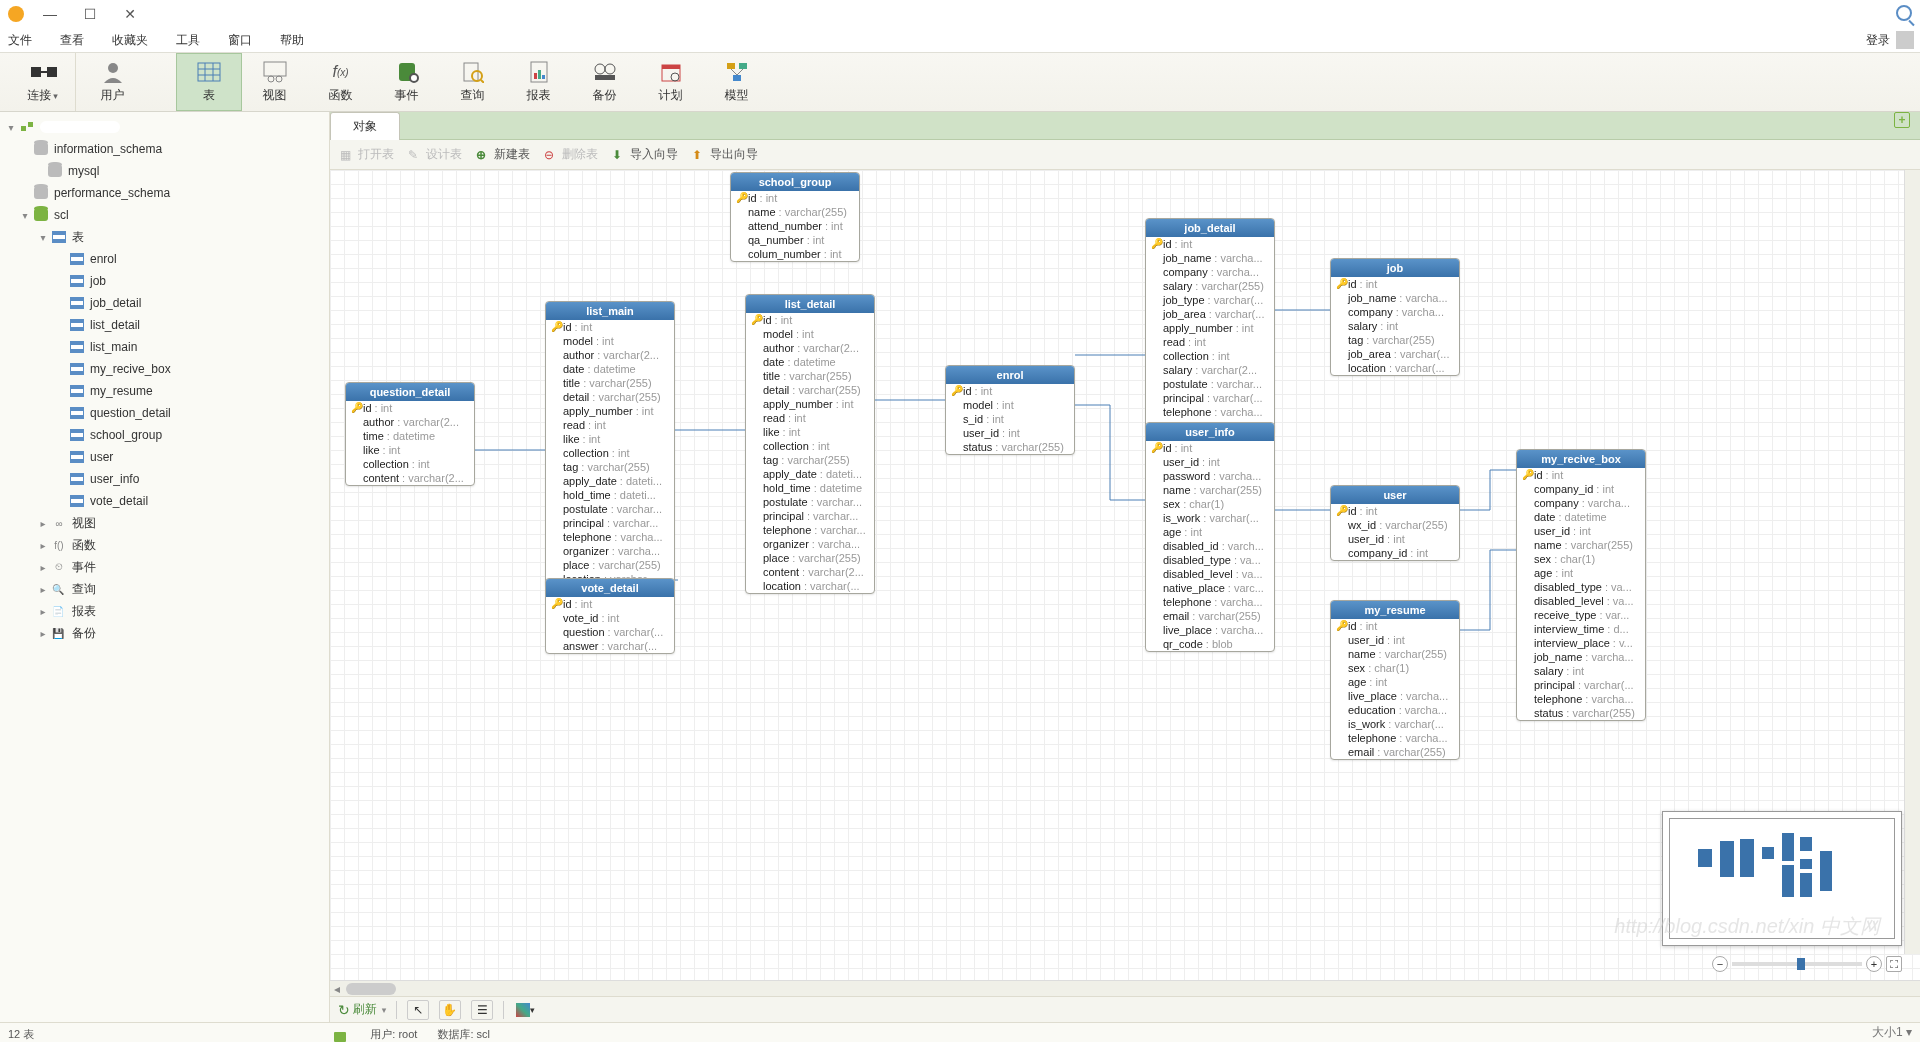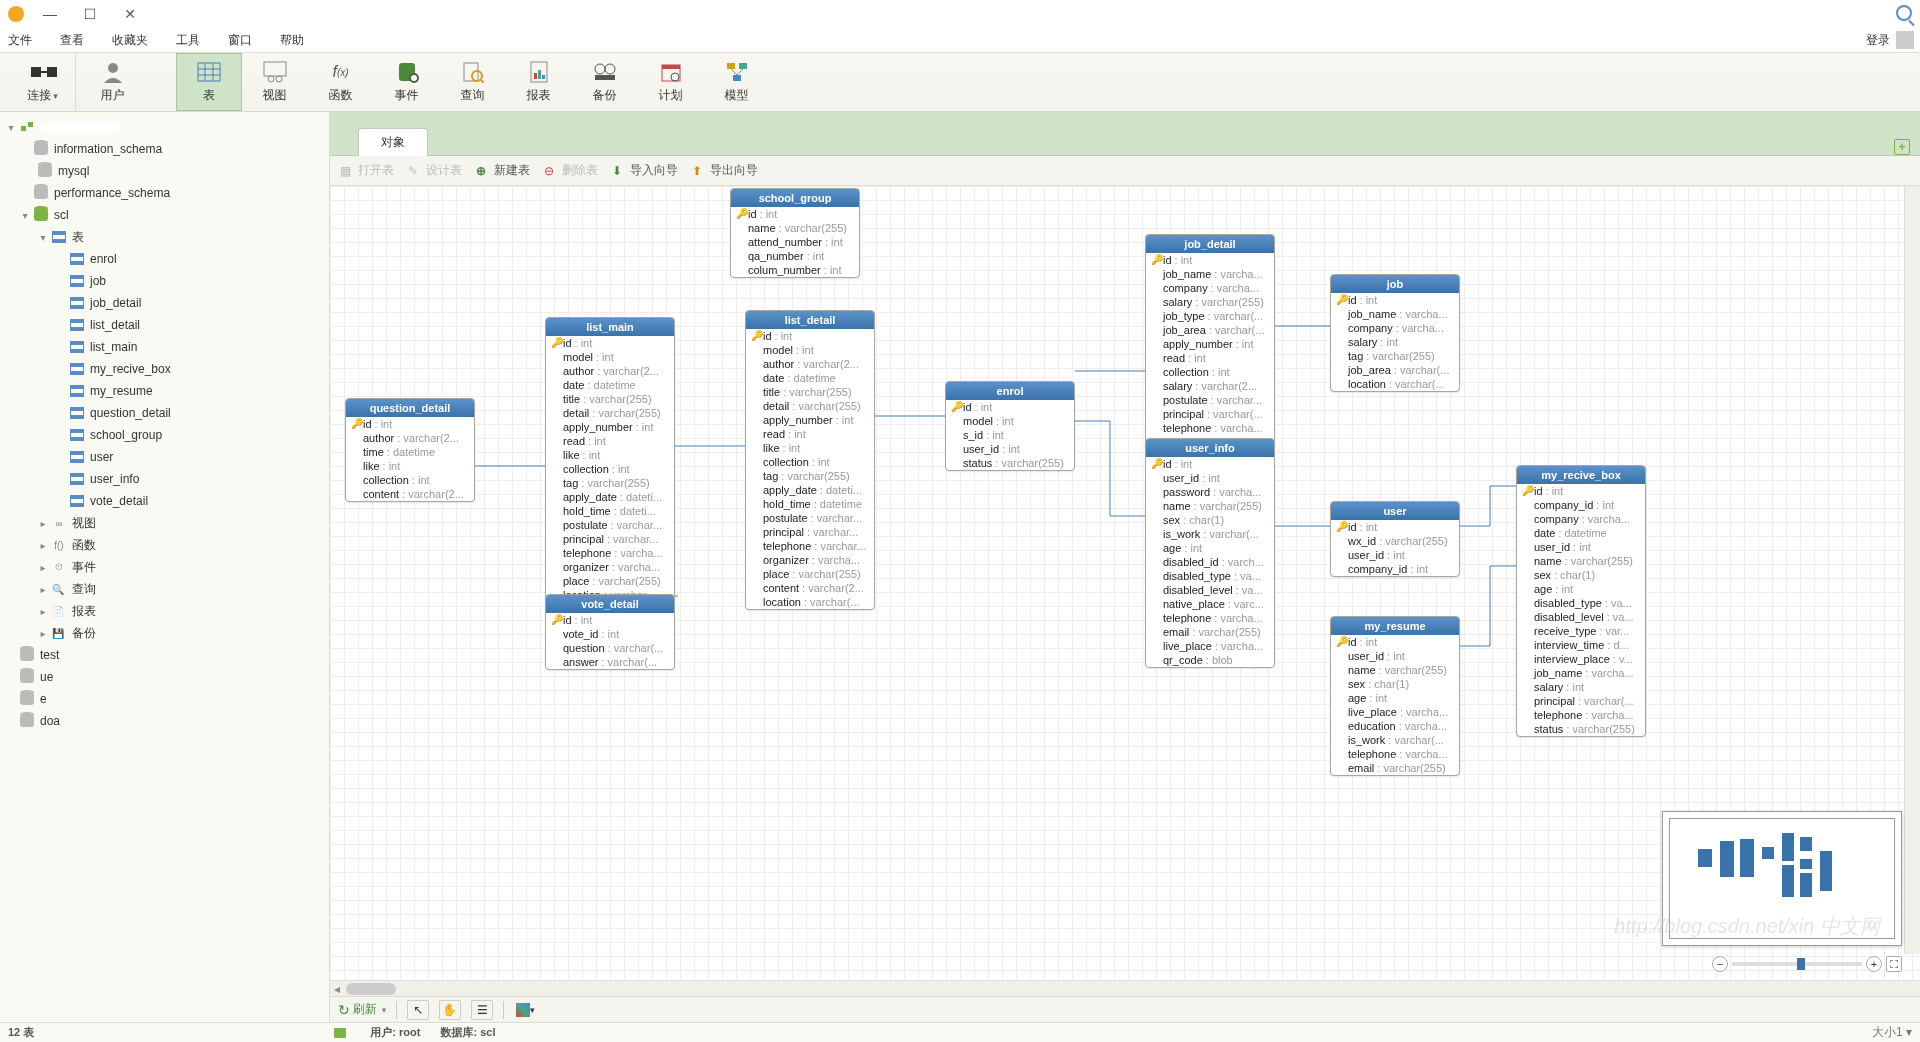--- a/index.html
+++ b/index.html
@@ -22,42 +22,42 @@
 .main { display:flex; height:calc(1042px - 28px - 24px - 60px - 20px); }
 .sidebar { width:330px; background:#fafaf5; border-right:1px solid #dedccf; overflow-y:auto; padding-top:4px;}
 .node { display:flex; align-items:center; height:22px; padding-left:4px;}
 .node .tw { width:14px; text-align:center; color:#888; font-size:10px;}
 .node .ic { width:18px; height:16px; margin-right:4px; display:flex; align-items:center; justify-content:center;}
 .db-ic{width:14px;height:12px;background:#7cb342;border-radius:2px 2px 3px 3px;position:relative;}
 .db-ic.grey{background:#bbb;}
 .db-ic::before{content:"";position:absolute;top:-3px;left:0;width:14px;height:5px;background:inherit;border-radius:7px/3px;}
 .tbl-ic{width:14px;height:12px;border:1px solid #5a8dc5;background:linear-gradient(#5a8dc5 33%,#fff 33%,#fff 66%,#5a8dc5 66%);}
 .content { flex:1; display:flex; flex-direction:column; background:#f5f5ef;}
-.tabrow { height:44px; background:#d0e2c7; border-bottom:1px solid #b8cca9; display:flex; align-items:flex-end; padding-left:28px;}
+.tabrow { height:28px; background:#d0e2c7; border-bottom:1px solid #b8cca9; display:flex; padding-left:0;}
 .tab { background:#fff; border:1px solid #c5c5b8; border-bottom:none; padding:5px 22px; border-radius:3px 3px 0 0; margin-bottom:-1px;}
 .tabrow .add { margin-left:auto; margin-right:10px; width:16px;height:16px;border:1px solid #7cb342;color:#7cb342;text-align:center;line-height:14px;font-weight:bold;border-radius:2px;}
 .subtoolbar { height:30px; background:#f5f5ef; border-bottom:1px solid #dedccf; display:flex; align-items:center; gap:14px; padding:0 10px;}
 .subbtn { display:flex; align-items:center; gap:4px; color:#555;}
 .subbtn.disabled{color:#bbb;}
 .subbtn .sic{width:14px;height:14px;}
 .canvaswrap{flex:1;position:relative;overflow:hidden;}
 .canvas { position:absolute; inset:0; background-color:#fff; background-image:linear-gradient(#eee 1px,transparent 1px),linear-gradient(90deg,#eee 1px,transparent 1px); background-size:14px 14px; }
 .entity { position:absolute; background:#fff; border:1px solid #a7a79e; border-radius:4px; box-shadow:0 1px 2px rgba(0,0,0,.1); font-size:11px; }
 .entity .hdr { background:linear-gradient(#5a93c9,#3a72aa); color:#fff; font-weight:bold; text-align:center; padding:3px 4px; border-radius:3px 3px 0 0;}
 .entity .row { display:flex; padding:1px 5px; white-space:nowrap; overflow:hidden;}
 .entity .key { width:12px; color:#d4a017; font-size:10px;}
 .entity .fn { color:#222;}
 .entity .ft { color:#999; margin-left:3px;}
 svg.lines{position:absolute;inset:0;width:100%;height:100%;pointer-events:none;}
 svg.lines line{stroke:#4a7fb5;stroke-width:1;}
 .bottombar{height:26px;background:#f5f5ef;border-top:1px solid #dedccf;display:flex;align-items:center;gap:10px;padding:0 8px;}
 .bottombar .refresh{color:#4a8a3a;display:flex;align-items:center;gap:3px;}
 .bottombar .tool{width:22px;height:20px;border:1px solid #ccc;border-radius:2px;display:flex;align-items:center;justify-content:center;font-size:12px;}
 .bottombar .right{margin-left:auto;color:#777;margin-top:45px;}
-.statusbar { height:20px; background:#fafaf5; border-top:1px solid #dedccf; display:flex; align-items:center; padding:0 8px; gap:20px; font-size:11px; color:#555;font-weight:bold;}
+.statusbar { height:20px; background:#fafaf5; border-top:1px solid #dedccf; display:flex; align-items:flex-end; padding:0 8px; gap:20px; font-size:11px; color:#555;}
 .statusbar .dbic{width:12px;height:10px;background:#7cb342;border-radius:1px;margin-right:4px;}
 .minimap{position:absolute;right:18px;bottom:34px;width:240px;height:135px;background:#fff;border:1px solid #999;box-shadow:0 1px 4px rgba(0,0,0,.2);}
 .minimap .inner{position:absolute;inset:6px;border:1px solid #999;}
 .minimap .blk{position:absolute;background:#3a72aa;}
 .zoomctrl{position:absolute;right:18px;bottom:8px;display:flex;align-items:center;gap:4px;}
 .zoomctrl .zb{width:16px;height:16px;border:1px solid #aaa;border-radius:8px;text-align:center;line-height:14px;font-size:11px;background:#fff;}
 .zoomctrl .track{width:130px;height:4px;background:#ddd;position:relative;}
 .zoomctrl .thumb{position:absolute;left:50%;top:-4px;width:8px;height:12px;background:#3a72aa;}
 .watermark{position:absolute;right:40px;bottom:40px;color:#ccc;font-size:20px;font-style:italic;opacity:.5;}
 .scrollbar-v{position:absolute;right:0;top:0;bottom:26px;width:16px;background:#f0f0e8;border-left:1px solid #ddd;}
@@ -212,21 +212,21 @@
         </span>
         <span style="width:80px;height:12px;background:#fff;border-radius:6px;"></span>
       </div>
     <div id="schemas">
         <div class="node" style="padding-left:32px">
           <span class="ic">
             <span class="db-ic grey"></span>
           </span>
           <span>information_schema</span>
         </div>
-        <div class="node" style="padding-left:36px">
+        <div class="node" style="padding-left:46px">
           <span class="ic">
             <span class="db-ic grey"></span>
           </span>
           <span>mysql</span>
         </div>
         <div class="node" style="padding-left:32px">
           <span class="ic">
             <span class="db-ic grey"></span>
           </span>
           <span>performance_schema</span>
@@ -343,46 +343,20 @@
         </div>
         <div class="node" style="padding-left:36px">
           <span class="tw">▸</span>
           <span class="ic" style="color:#888;font-size:10px;">📄</span>
           <span>报表</span>
         </div>
         <div class="node" style="padding-left:36px">
           <span class="tw">▸</span>
           <span class="ic" style="color:#888;font-size:10px;">💾</span>
           <span>备份</span>
-        </div>
-      </div>
-    <div id="otherdbs">
-        <div class="node" style="padding-left:18px">
-          <span class="ic">
-            <span class="db-ic grey"></span>
-          </span>
-          <span>test</span>
-        </div>
-        <div class="node" style="padding-left:18px">
-          <span class="ic">
-            <span class="db-ic grey"></span>
-          </span>
-          <span>ue</span>
-        </div>
-        <div class="node" style="padding-left:18px">
-          <span class="ic">
-            <span class="db-ic grey"></span>
-          </span>
-          <span>e</span>
-        </div>
-        <div class="node" style="padding-left:18px">
-          <span class="ic">
-            <span class="db-ic grey"></span>
-          </span>
-          <span>doa</span>
         </div>
       </div>
   </div>
 
   <div class="content">
     <div class="tabrow">
       <div class="tab">对象</div>
       <div class="add">+</div>
     </div>
     <div class="subtoolbar">

